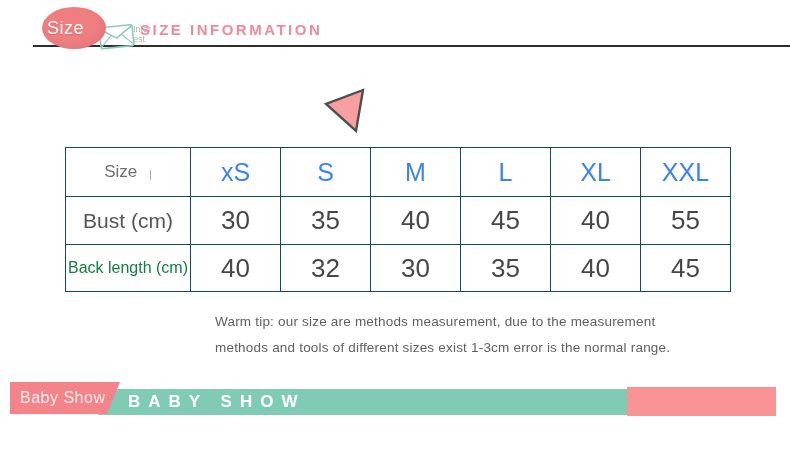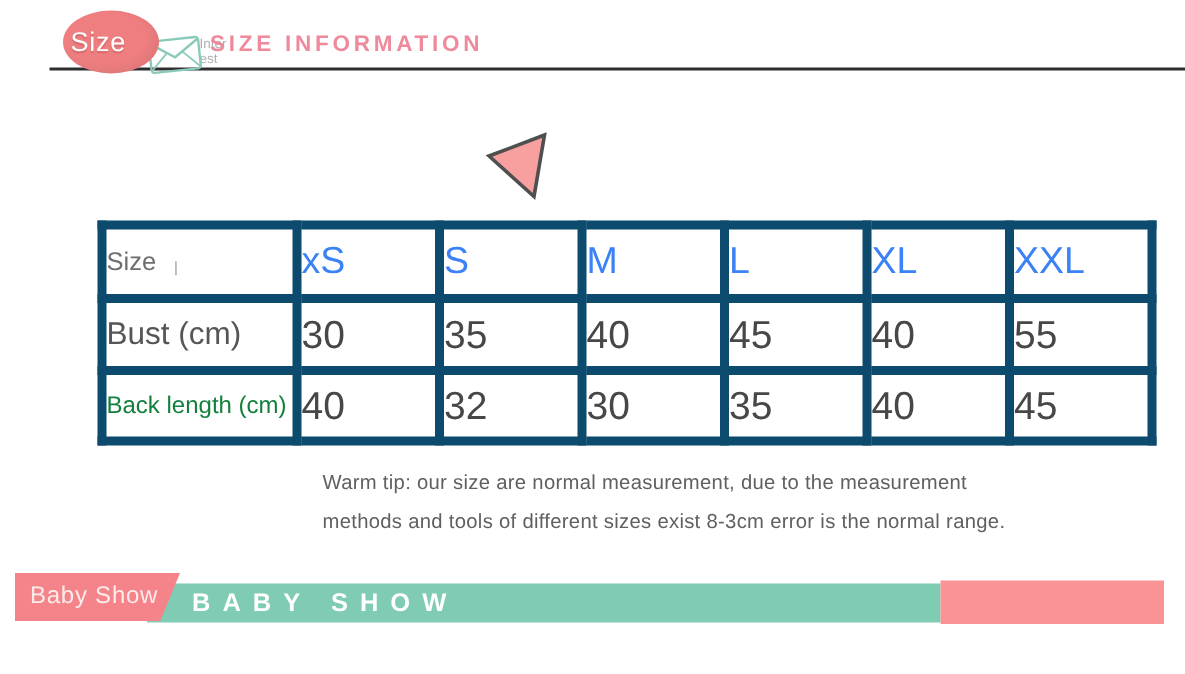--- a/index.html
+++ b/index.html
@@ -26,21 +26,21 @@
     color:#ee8a9b;font-size:15px;font-weight:bold;letter-spacing:2.5px;
   }
   
   .arrow{position:absolute;left:320px;top:83px;}
   
   table.size-table{
     position:absolute;left:65px;top:147px;border-collapse:collapse;table-layout:fixed;
     background:#fff;
   }
   .size-table td{
-    border:6px solid #0c4a6e;vertical-align:middle;
+    border:1px solid #0c4a6e;text-align:center;vertical-align:middle;
     color:#3f3f3f;padding:0;
   }
   .size-table .corner{width:124px;font-size:17px;color:#6e6e6e;}
   .size-table .tick{font-size:10px;color:#9a9a9a;margin-left:12px;vertical-align:-1px;}
   .size-table .col{width:89px;}
   .size-table .r-head{height:49px;}
   .size-table .r-bust{height:48px;}
   .size-table .r-back{height:47px;}
   .size-table .size-label{font-size:25px;color:#3b82f6;}
   .size-table .row-label-lg{font-size:21px;color:#565656;}
@@ -117,22 +117,22 @@
       <td class="num">32</td>
       <td class="num">30</td>
       <td class="num">35</td>
       <td class="num">40</td>
       <td class="num">45</td>
     </tr>
   </tbody>
     </table>
 
   <div class="warm-tip">
-    <div>Warm tip: our size are normal measurement, due to the measurement</div>
-    <div>methods and tools of different sizes exist 8-3cm error is the normal range.</div>
+    <div>Warm tip: our size are methods measurement, due to the measurement</div>
+    <div>methods and tools of different sizes exist 1-3cm error is the normal range.</div>
   </div>
 
   <div class="banner-teal"></div>
   <div class="banner-pink"></div>
   <div class="ribbon">
     <span>Baby Show</span>
   </div>
   <div class="brand">BABY  SHOW</div>
 
 </div>

